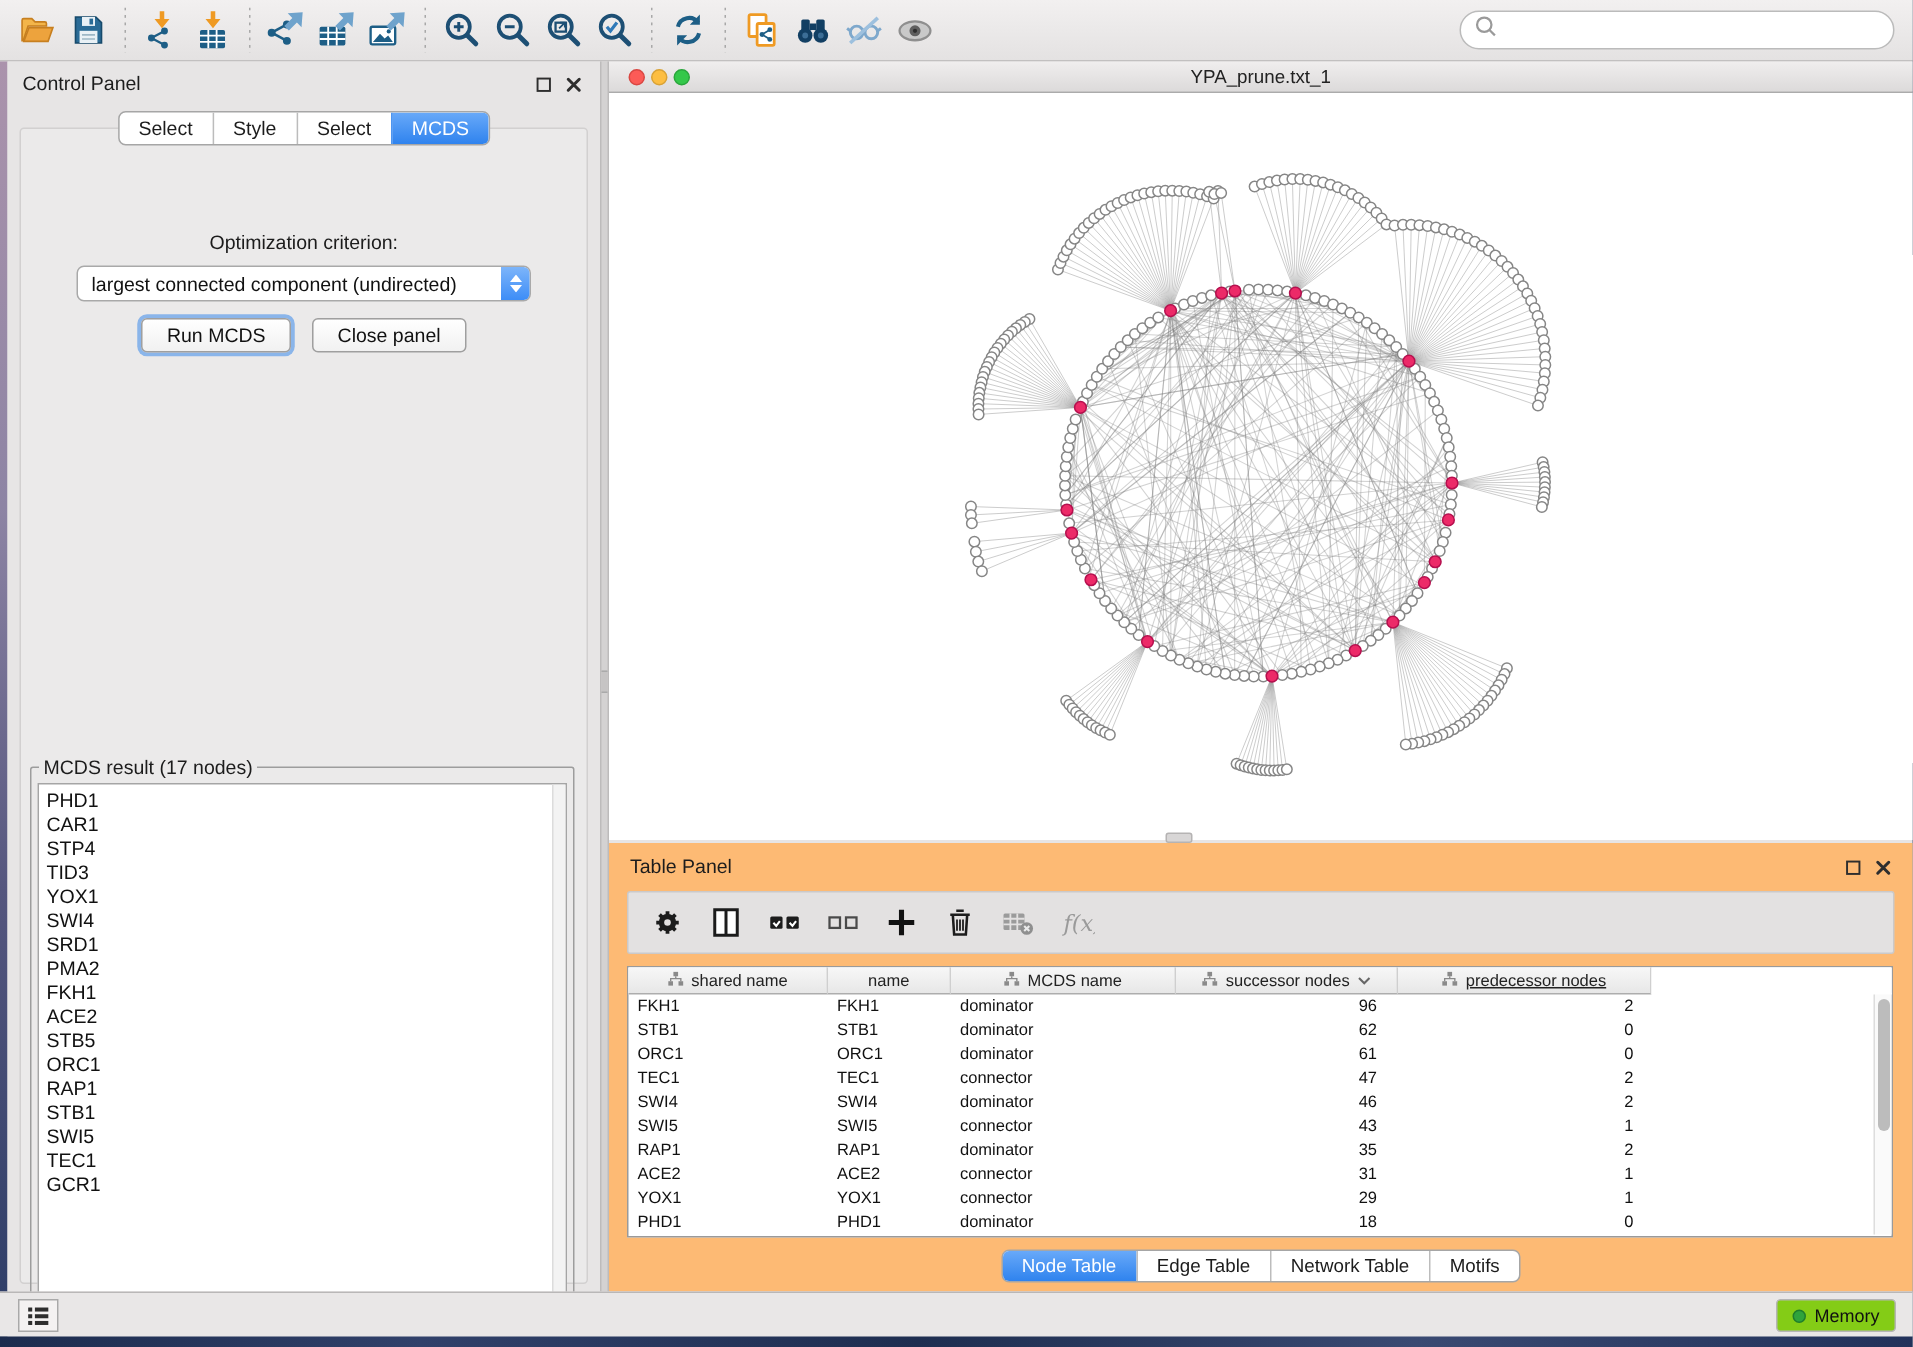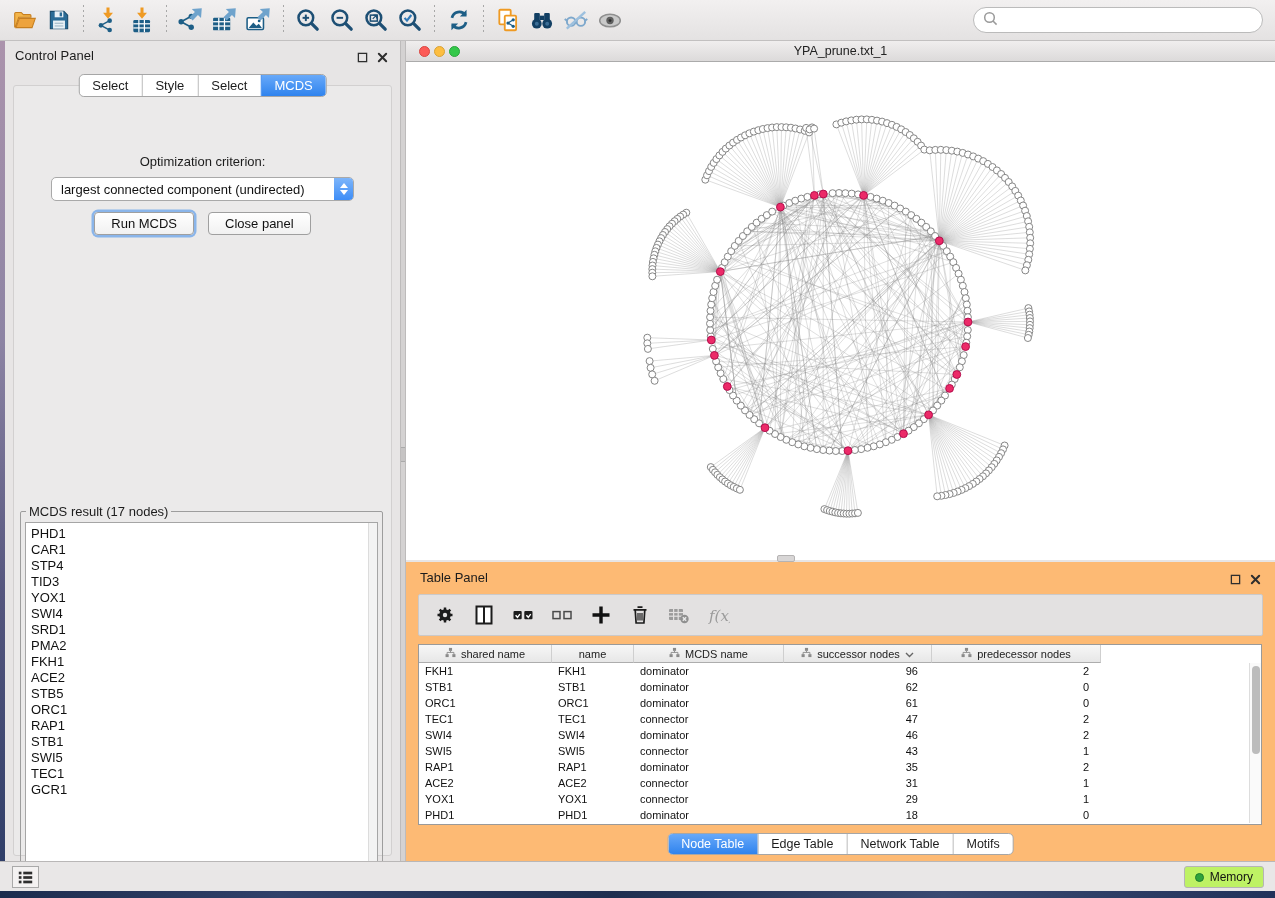--- a/index.html
+++ b/index.html
@@ -103,21 +103,21 @@
   .tbl-scroll { position:absolute; right:0px; top:18px; bottom:1px; width:12px; background:#fafafa; border-left:1px solid #ddd; }
   .tbl-thumb { position:absolute; left:1.5px; top:3px; width:8px; height:88px; background:#bcbcbc; border-radius:4px; }
   .tp-tabs { position:absolute; left:50%; transform:translateX(-50%); top:271px; }
   .tp-tabs .tab { font-size:12.5px; }
 
   
   .status-bar { position:absolute; left:0px; top:861px; width:1275px; height:30px; background:#e9e7e7;
                 border-top:1px solid #b9b7b7; }
   .sb-list-btn { position:absolute; left:12px; top:4px; width:27px; height:22px; background:#f4f2f2;
                  border:1px solid #a9a9a9; display:flex; align-items:center; justify-content:center; }
-  .memory-btn { position:absolute; right:11px; top:4px; height:22px; background:#bef264; border:1px solid #b5b5b5;
+  .memory-btn { position:absolute; right:11px; top:4px; height:22px; background:#84cc16; border:1px solid #b5b5b5;
                 border-radius:3px; display:flex; align-items:center; gap:6px; padding:0 10px; font-size:12px; color:#111; }
   .mem-dot { width:9px; height:9px; border-radius:50%; background:#2fa33c; border:1px solid #1f7d2b; }
 </style>
 </head>
 <body>
 
 <div class="app">
 
   <div class="toolbar">
     <div class="tb-groups" id="tbGroups">
@@ -1208,21 +1208,21 @@
                   <rect x="0.6" y="7.3" width="3.4" height="3.2"></rect>
                   <rect x="8" y="7.3" width="3.4" height="3.2"></rect>
                 </g>
                 <path d="M6 3.7 V5.4 M2.3 7.3 V5.4 H9.7 V7.3" stroke="#8a8a8a" fill="none"></path>
               </svg></span>
             <span class="lbl">successor nodes</span>
             <span><svg width="9" height="6" viewBox="0 0 9 6">
                 <path d="M1 1 L4.5 4.5 L8 1" fill="none" stroke="#666" stroke-width="1.4"></path>
               </svg></span>
           </div>
-          <div class="th" style="width: 169px;">
+          <div class="th" style="width: 169px; text-decoration: underline;">
             <span><svg width="11" height="11" viewBox="0 0 12 11">
                 <g fill="#8a8a8a">
                   <rect x="4.3" y="0.5" width="3.4" height="3.2"></rect>
                   <rect x="0.6" y="7.3" width="3.4" height="3.2"></rect>
                   <rect x="8" y="7.3" width="3.4" height="3.2"></rect>
                 </g>
                 <path d="M6 3.7 V5.4 M2.3 7.3 V5.4 H9.7 V7.3" stroke="#8a8a8a" fill="none"></path>
               </svg></span>
             <span class="lbl">predecessor nodes</span>
           </div>

